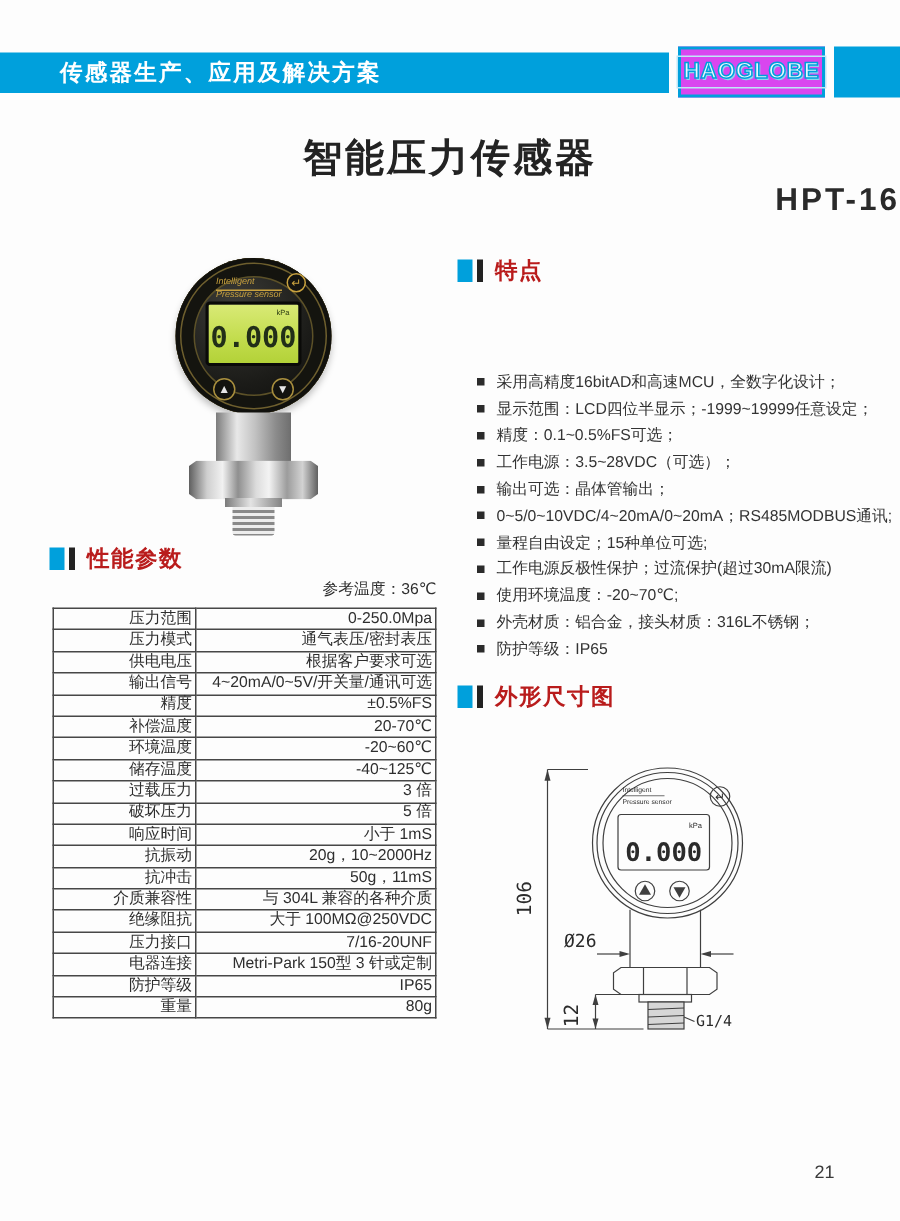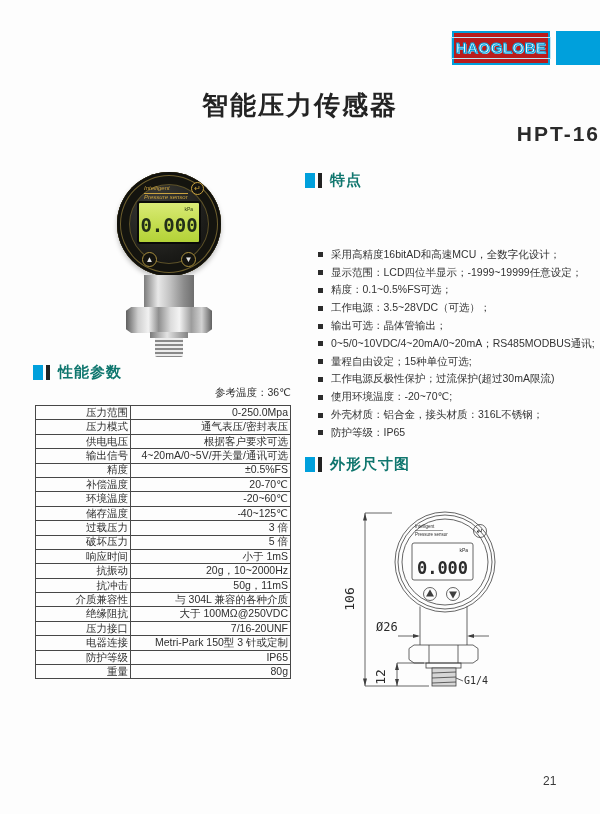--- a/index.html
+++ b/index.html
@@ -5,37 +5,37 @@
   :root{ --accent:#00a0dc; --ink:#2b2b2b; --line:#474747; }
   *{margin:0;padding:0;box-sizing:border-box;}
   body{background:#e8e8e8;font-family:"Liberation Sans","DejaVu Sans",sans-serif;}
   .page{position:relative;width:600px;height:814px;background:#fdfdfd;overflow:hidden;margin:0 auto;}
 
   
   .band-left{position:absolute;left:0;top:35px;width:446px;height:27px;background:var(--accent);
     display:flex;align-items:center;}
   .band-left .txt{margin-left:40px;color:#fff;font-size:15px;font-weight:600;letter-spacing:1.5px;}
   .logo-box{position:absolute;left:452px;top:31px;width:98px;height:34px;border:2px solid var(--accent);
-    background:#b91c1c;display:flex;align-items:center;justify-content:center;}
+    background:#d946ef;display:flex;align-items:center;justify-content:center;}
   .logo-box .logo-inner{border:1px solid #bfe7f7;padding:1px 4px;}
   .logo-box .logo-txt{font-size:15px;font-weight:800;letter-spacing:.5px;color:#e8f7fd;
     -webkit-text-stroke:1px var(--accent);text-shadow:1px 1px 0 #8ed4f0;}
   .band-right{position:absolute;left:556px;top:31px;width:44px;height:34px;background:var(--accent);}
 
   
   .title-main{position:absolute;left:0;top:88px;width:100%;text-align:center;font-size:26px;
     font-weight:bold;color:#232323;letter-spacing:2px;}
   .title-model{position:absolute;left:0;top:122px;width:100%;text-align:right;font-size:21px;
     font-weight:600;color:#2a2a2a;letter-spacing:2px;}
 
   
   .sec{position:absolute;display:flex;align-items:center;height:16px;}
   .sec .b1{width:10px;height:15px;background:var(--accent);}
   .sec .b2{width:4px;height:15px;background:#222;margin-left:3px;}
-  .sec .t{margin-left:8px;font-size:15px;font-weight:bold;color:#0f766e;letter-spacing:1px;}
+  .sec .t{margin-left:8px;font-size:15px;font-weight:bold;color:#b91c1c;letter-spacing:1px;}
 
   
   .photo{position:absolute;left:105px;top:170px;width:135px;height:190px;}
   .head{position:absolute;left:12px;top:2px;width:104px;height:104px;border-radius:50%;
     background:radial-gradient(circle at 38% 30%,#3b3b37 0%,#1b1b18 55%,#070706 100%);
     box-shadow:inset 0 0 0 3px #11110d,inset 0 0 0 4px #6e5f2e,inset 0 0 0 12px #14140f,
       inset 0 0 0 13px #5c5128,0 3px 5px rgba(0,0,0,.25);}
   .brand{position:absolute;left:27px;top:13px;color:#c9a23f;font-size:6px;line-height:7px;
     font-style:italic;}
   .brand .l1{border-bottom:.5px solid #c9a23f;padding-bottom:1px;}
@@ -76,20 +76,23 @@
   .dims-svg text{fill:#2b2b2b;}
   .tech{font-family:"DejaVu Sans Mono",monospace;}
 
   .page-number{position:absolute;left:543px;top:774px;font-size:12px;color:#3a3a3a;}
 </style>
 </head>
 <body>
 
 <div class="page">
 
+  <div class="band-left">
+    <span class="txt">传感器生产、应用及解决方案</span>
+  </div>
   <div class="logo-box">
     <span class="logo-inner">
       <span class="logo-txt">HAOGLOBE</span>
     </span>
   </div>
   <div class="band-right"></div>
 
   <div class="title-main">智能压力传感器</div>
   <div class="title-model">HPT-16</div>
 

